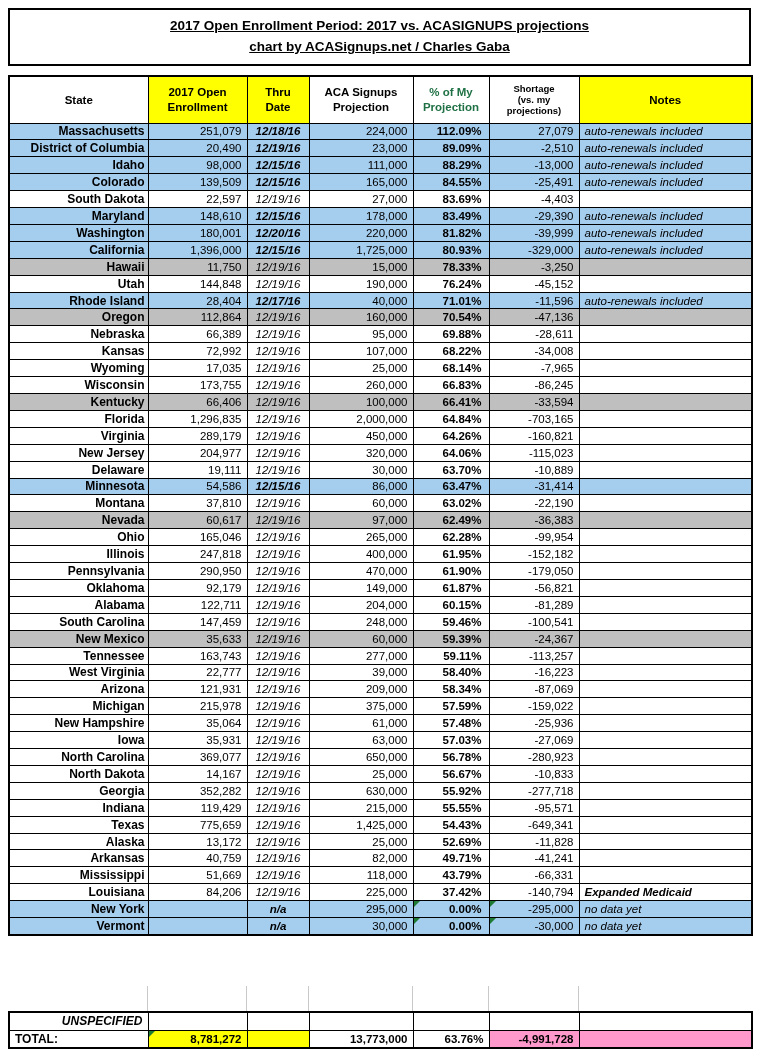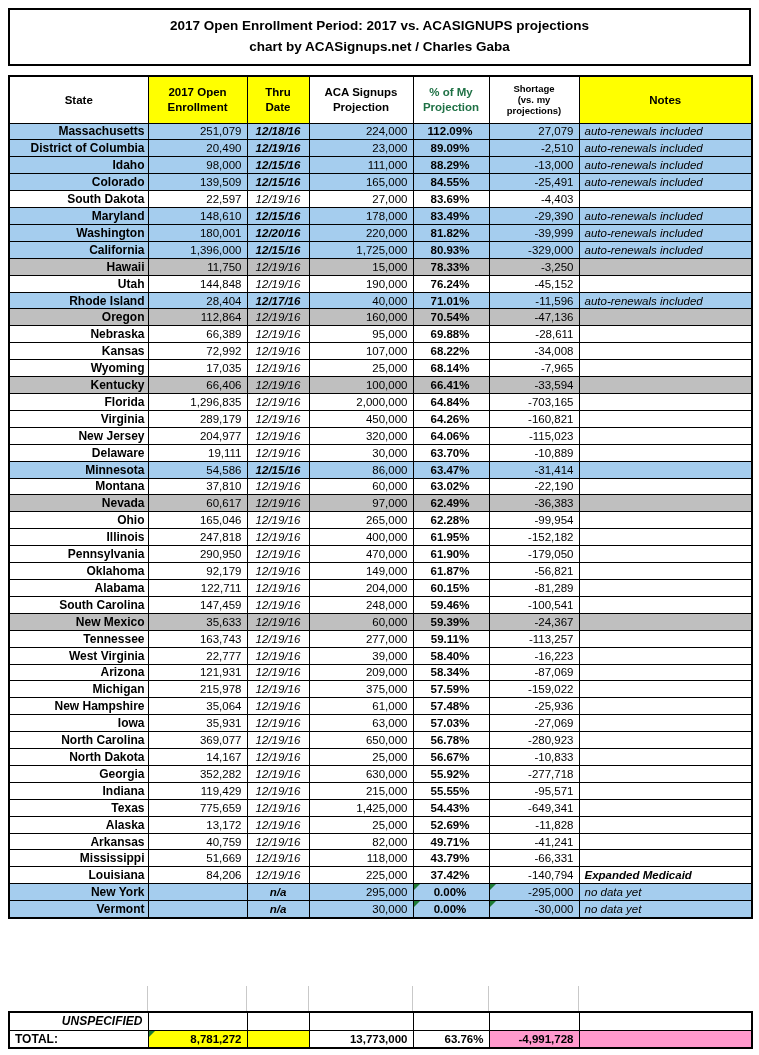--- a/index.html
+++ b/index.html
@@ -5,42 +5,42 @@
   * { box-sizing: border-box; }
   html,body { margin:0; padding:0; }
   body {
     width:759px; height:1055px; background:#ffffff; position:relative;
     font-family:"Liberation Sans", sans-serif; color:#000;
   }
   .title-box {
     position:absolute; left:8px; top:8px; width:743px; height:58px;
     border:2px solid #000; background:#fff;
     display:flex; flex-direction:column; align-items:center; justify-content:center;
-    text-align:center; font-weight:bold; font-size:13.5px; line-height:1.55;
+    text-align:center; font-weight:bold; font-size:13.5px; line-height:1.55;text-decoration:underline;
   }
   table { border-collapse:collapse; table-layout:fixed; }
   #main-table { position:absolute; left:8px; top:75px; width:743px; border:2px solid #000; }
   #main-table th, #main-table td, #summary-table td { border:1px solid #000; overflow:hidden; }
   thead tr { height:47px; }
   th {
     font-weight:bold; text-align:center; vertical-align:middle;
     padding:1px 2px; font-size:11.5px; line-height:1.25; white-space:pre-line; background:#fff;
   }
   th.yellow { background:var(--header_yellow); }
   th.green  { color:var(--pct_green); }
   th.small  { font-size:9.5px; line-height:1.2; }
   tbody tr { height:16.92px; }
   td { padding:0 5px; font-size:11.5px; vertical-align:middle; position:relative; white-space:nowrap; background:#fff; }
   .row-blue td { background:var(--row_blue); }
   .row-gray td { background:var(--row_gray); }
   .cell-state { font-weight:bold; text-align:right; font-size:12px; padding-right:3px; }
   .cell-num   { text-align:right; }
   .cell-date  { text-align:center; font-style:italic; padding:0 4px; }
   .date-bold  { font-weight:bold; }
-  .cell-pct   { text-align:center; font-weight:bold; padding-right:7px; }
+  .cell-pct   { text-align:right; font-weight:bold; padding-right:7px; }
   .cell-notes { text-align:left; font-style:italic; padding-left:5px; }
   .notes-bold { font-weight:bold; }
   .marker { position:absolute; top:0; left:0; width:0; height:0;
             border-top:6px solid var(--marker_green); border-right:6px solid transparent; }
   .spacer { position:absolute; left:8px; top:986px; width:743px; height:25px; background:#fff; }
   .spacer .vline { position:absolute; top:0; bottom:0; width:1px; background:#c9c9c9; }
   #summary-table { position:absolute; left:8px; top:1011px; width:743px; border:2px solid #000; }
   #summary-table tr { height:18px; }
   .unspec { font-weight:bold; font-style:italic; text-align:right; font-size:12px; }
   .total-label { font-weight:bold; font-size:12px; }
@@ -212,20 +212,29 @@
       </tr>
       <tr class="row-white">
         <td class="cell-state">Wyoming</td>
         <td class="cell-num">17,035</td>
         <td class="cell-date">12/19/16</td>
         <td class="cell-num">25,000</td>
         <td class="cell-pct">68.14%</td>
         <td class="cell-num">-7,965</td>
         <td class="cell-notes"></td>
       </tr>
+      <tr class="row-white">
+        <td class="cell-state">Wisconsin</td>
+        <td class="cell-num">173,755</td>
+        <td class="cell-date">12/19/16</td>
+        <td class="cell-num">260,000</td>
+        <td class="cell-pct">66.83%</td>
+        <td class="cell-num">-86,245</td>
+        <td class="cell-notes"></td>
+      </tr>
       <tr class="row-gray">
         <td class="cell-state">Kentucky</td>
         <td class="cell-num">66,406</td>
         <td class="cell-date">12/19/16</td>
         <td class="cell-num">100,000</td>
         <td class="cell-pct">66.41%</td>
         <td class="cell-num">-33,594</td>
         <td class="cell-notes"></td>
       </tr>
       <tr class="row-white">

